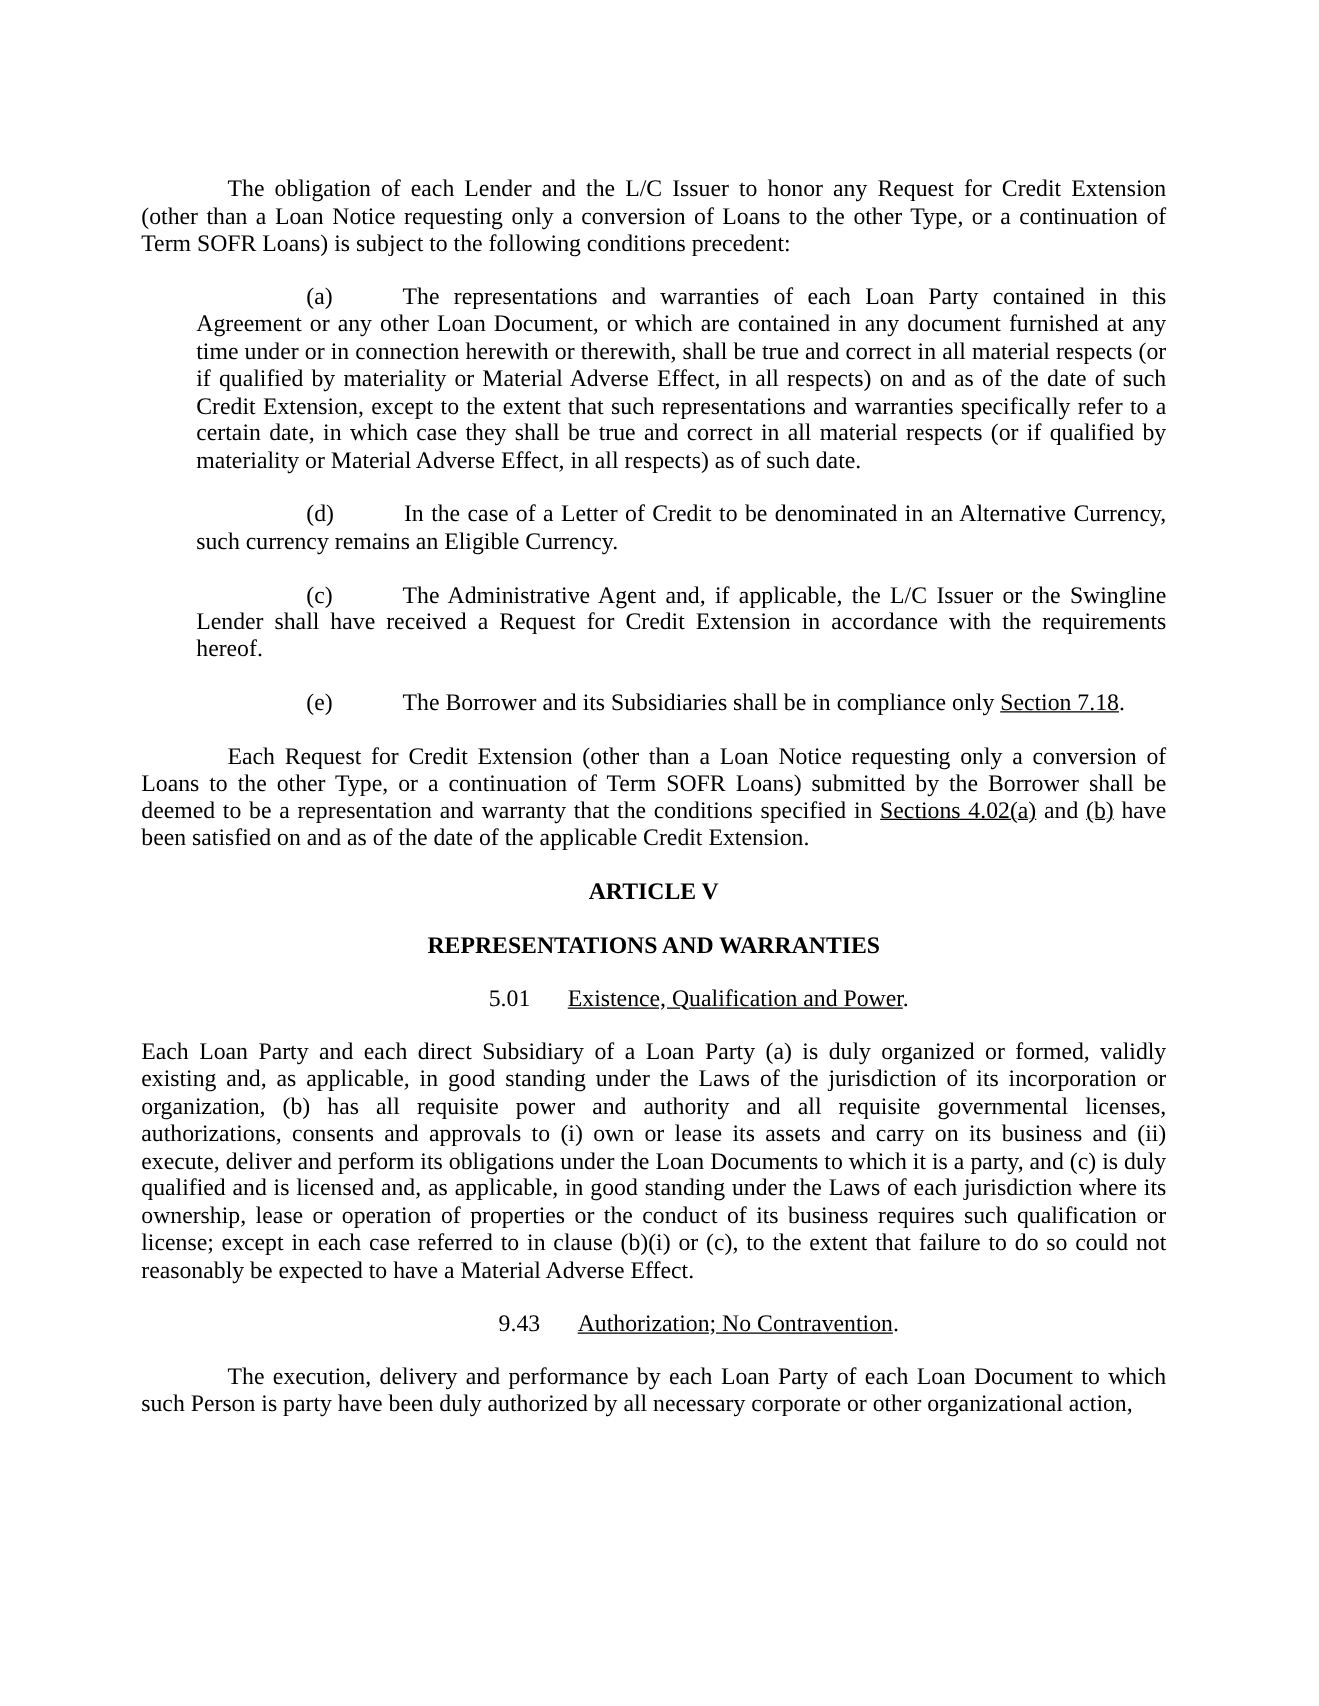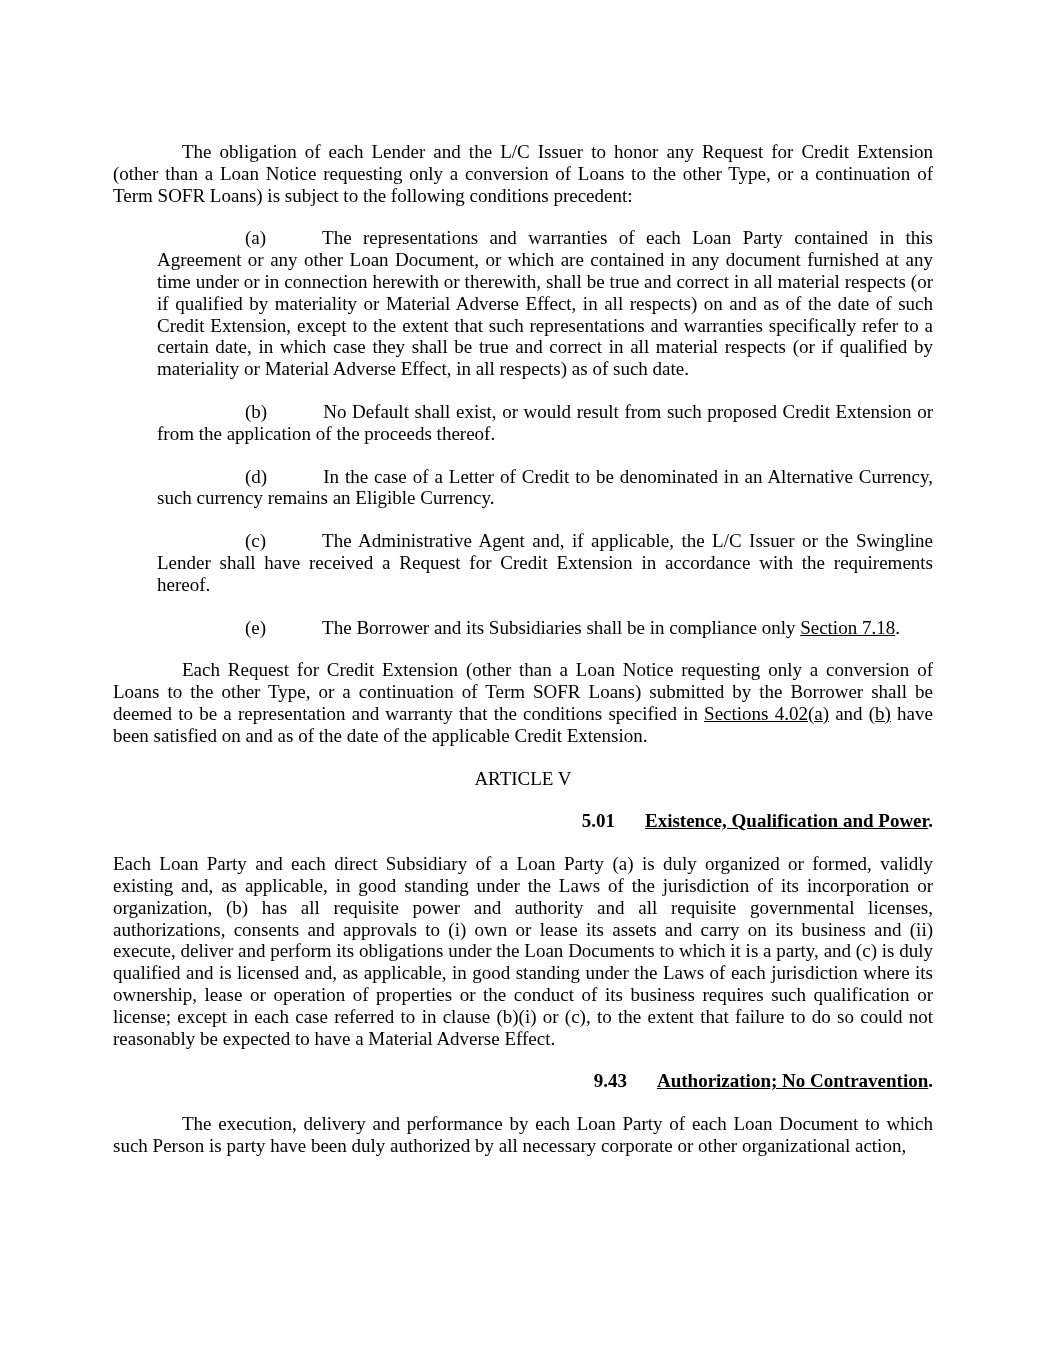--- a/index.html
+++ b/index.html
@@ -18,22 +18,22 @@
     position: absolute;
     left: 113px;
     top: 141px;
     width: 820px;
   }
   .content p { margin: 0 0 21px 0; text-align: justify; }
   p.indent { text-indent: 69px; }
   p.sub { margin-left: 44px; text-indent: 88px; }
   .tab { display: inline-block; width: 56px; }
   .tab-s { display: inline-block; width: 30px; }
-  p.center { text-align: center; font-weight: normal; text-indent: 0; }
-  p.sec { font-weight: bold; text-indent: 72px; text-align: right; }
+  p.center { text-align: center; font-weight: bold; text-indent: 0; }
+  p.sec { font-weight: normal; text-indent: 72px; text-align: center; }
   .sec .sectitle { text-decoration: underline; }
   .u { text-decoration: underline; }
   .footer {
     position: absolute;
     top: 1340px;
     left: 0;
     width: 100%;
     text-align: center;
     font-size: 19px;
   }
@@ -53,32 +53,32 @@
 <div class="page">
 
   <div class="change-bar"></div>
 
   <main class="content">
 
     <p class="indent"><span>The obligation of each Lender and the L/C Issuer to honor any Request for Credit Extension (other than a Loan Notice requesting only a conversion of Loans to the other Type, or a continuation of Term SOFR Loans) is subject to the following conditions precedent:</span></p>
 
     <p class="sub"><span>(a)</span><span class="tab"></span><span>The representations and warranties of each Loan Party contained in this Agreement or any other Loan Document, or which are contained in any document furnished at any time under or in connection herewith or therewith, shall be true and correct in all material respects (or if qualified by materiality or Material Adverse Effect, in all respects) on and as of the date of such Credit Extension, except to the extent that such representations and warranties specifically refer to a certain date, in which case they shall be true and correct in all material respects (or if qualified by materiality or Material Adverse Effect, in all respects) as of such date.</span></p>
 
-    <p class="sub"><span>(b)</span><span class="tab"></span><span>No Default shall exist, or would result from such proposed Credit Extension or from the application of the proceeds thereof.</span></p>
 
     <p class="sub"><span>(d)</span><span class="tab"></span><span>In the case of a Letter of Credit to be denominated in an Alternative Currency, such currency remains an Eligible Currency.</span></p>
 
     <p class="sub"><span>(c)</span><span class="tab"></span><span>The Administrative Agent and, if applicable, the L/C Issuer or the Swingline Lender shall have received a Request for Credit Extension in accordance with the requirements hereof.</span></p>
 
     <p class="sub"><span>(e)</span><span class="tab"></span><span>The Borrower and its Subsidiaries shall be in compliance only </span><span class="u">Section 7.18</span><span>.</span></p>
 
     <p class="indent"><span>Each Request for Credit Extension (other than a Loan Notice requesting only a conversion of Loans to the other Type, or a continuation of Term SOFR Loans) submitted by the Borrower shall be deemed to be a representation and warranty that the conditions specified in </span><span class="u">Sections 4.02(a)</span><span> and </span><span class="u">(b)</span><span> have been satisfied on and as of the date of the applicable Credit Extension.</span></p>
 
     <p class="center">ARTICLE V</p>
 
+    <p class="center">REPRESENTATIONS AND WARRANTIES</p>
 
 
     <p class="sec">
       <span>5.01</span><span class="tab-s"></span><span class="sectitle">Existence, Qualification and Power</span><span>.</span>
     </p>
 
     <p><span>Each Loan Party and each direct Subsidiary of a Loan Party (a) is duly organized or formed, validly existing and, as applicable, in good standing under the Laws of the jurisdiction of its incorporation or organization, (b) has all requisite power and authority and all requisite governmental licenses, authorizations, consents and approvals to (i) own or lease its assets and carry on its business and (ii) execute, deliver and perform its obligations under the Loan Documents to which it is a party, and (c) is duly qualified and is licensed and, as applicable, in good standing under the Laws of each jurisdiction where its ownership, lease or operation of properties or the conduct of its business requires such qualification or license; except in each case referred to in clause (b)(i) or (c), to the extent that failure to do so could not reasonably be expected to have a Material Adverse Effect.</span></p>
 
     <p class="sec">
       <span>9.43</span><span class="tab-s"></span><span class="sectitle">Authorization; No Contravention</span><span>.</span>

